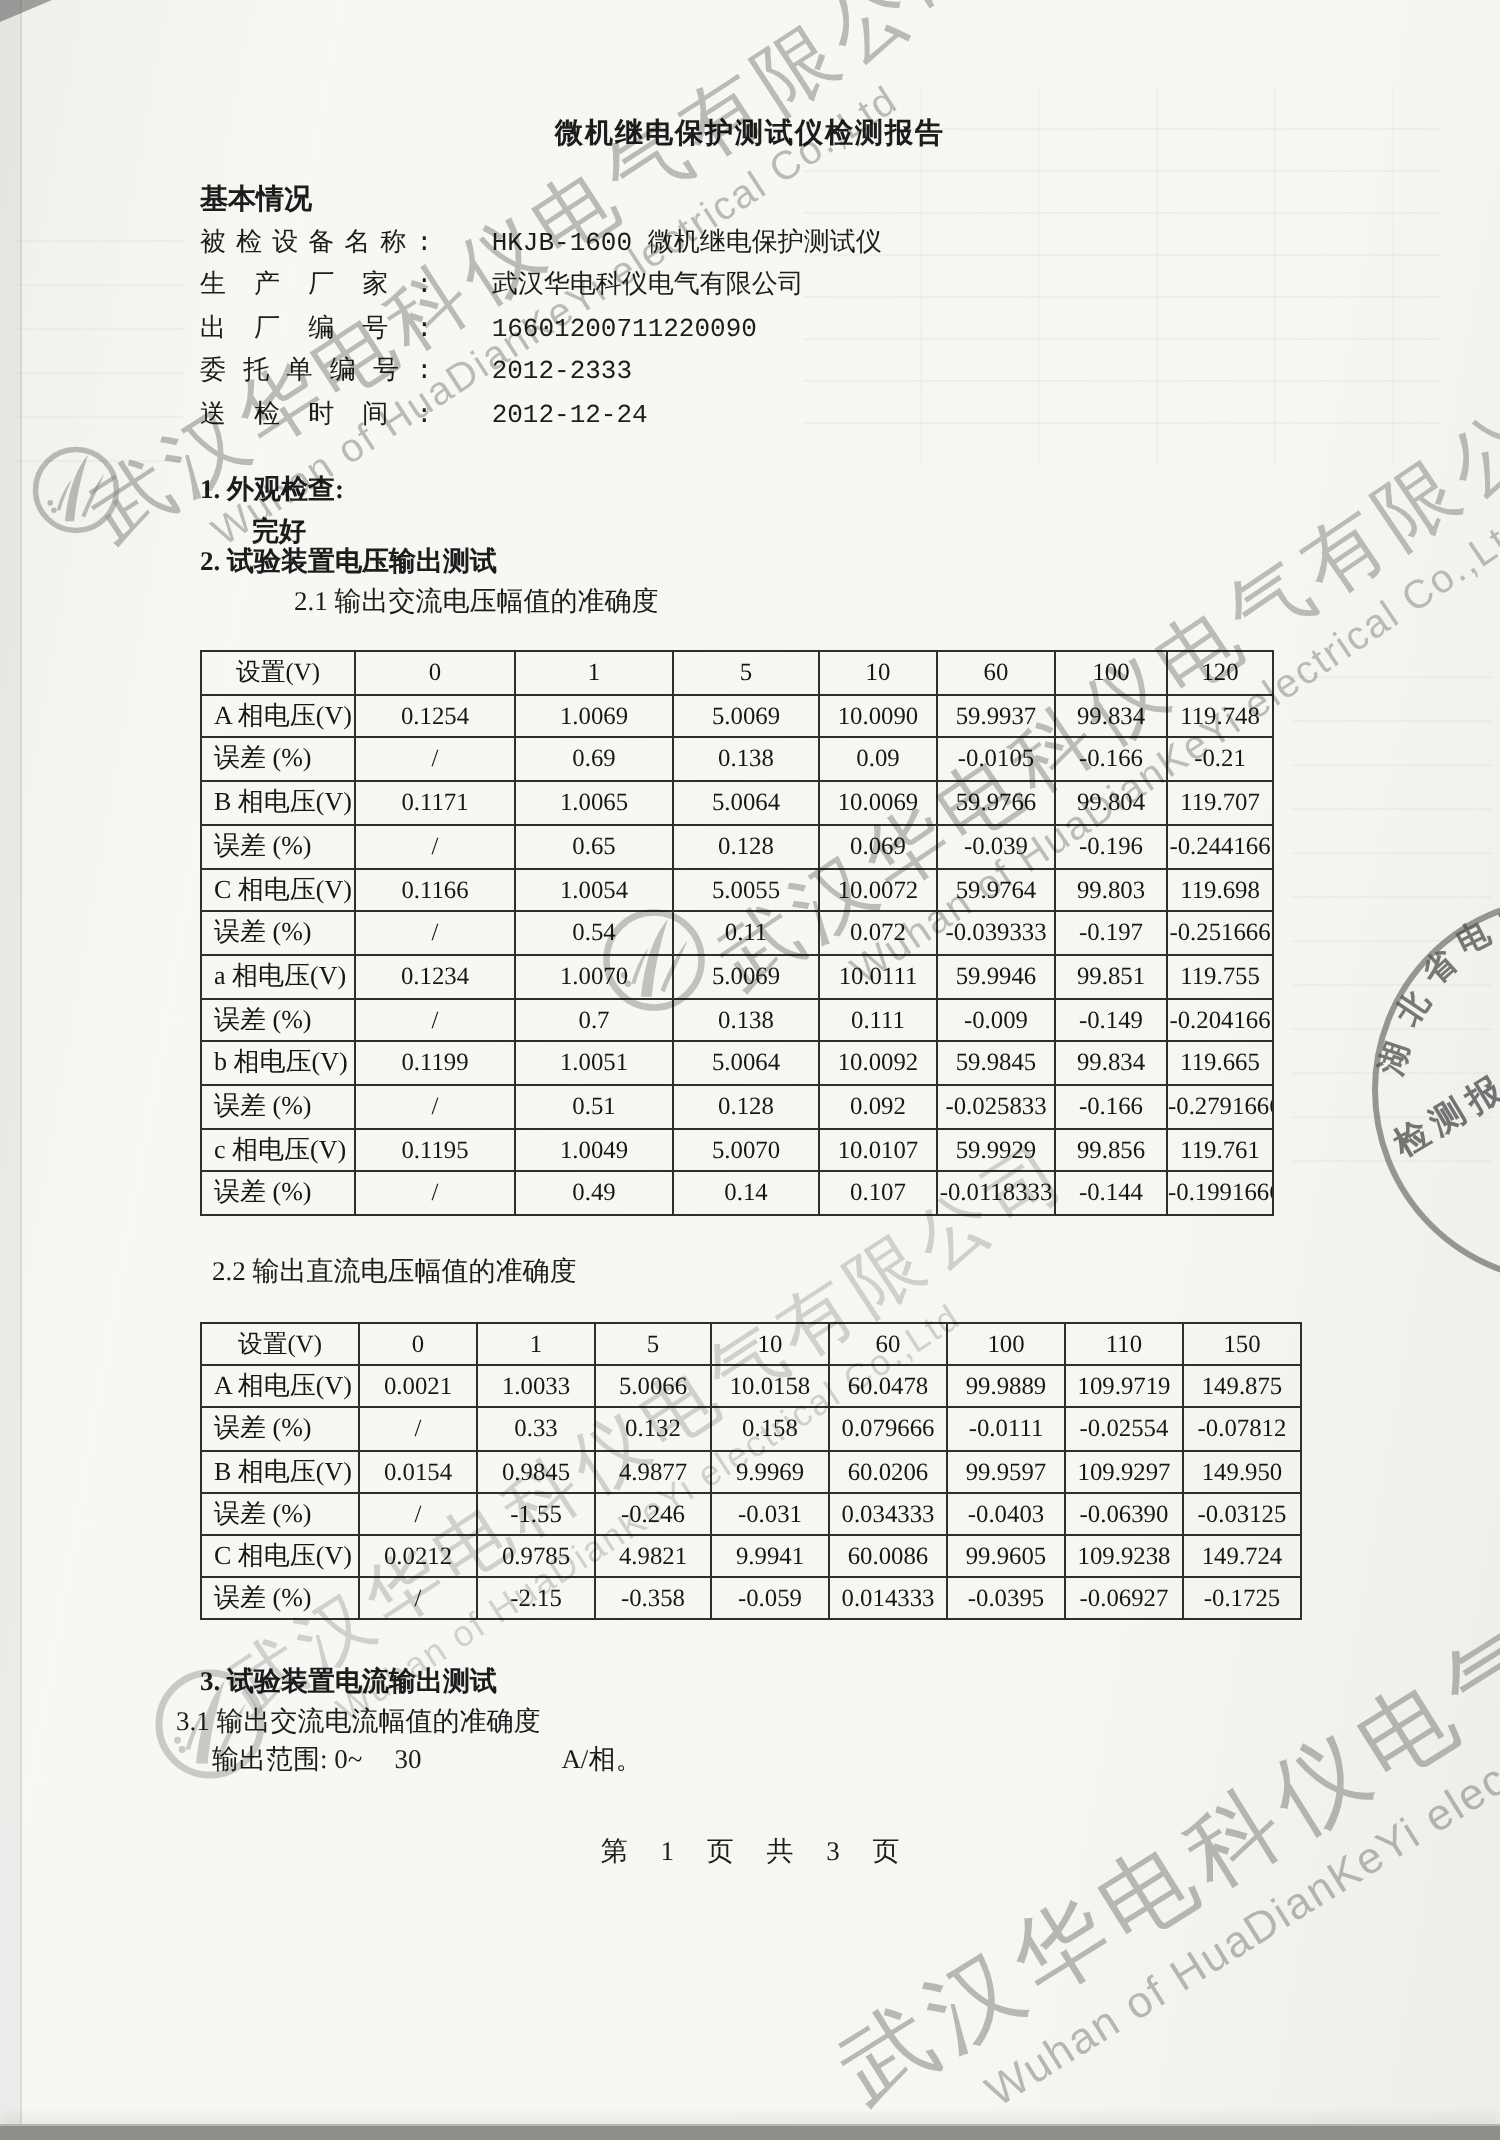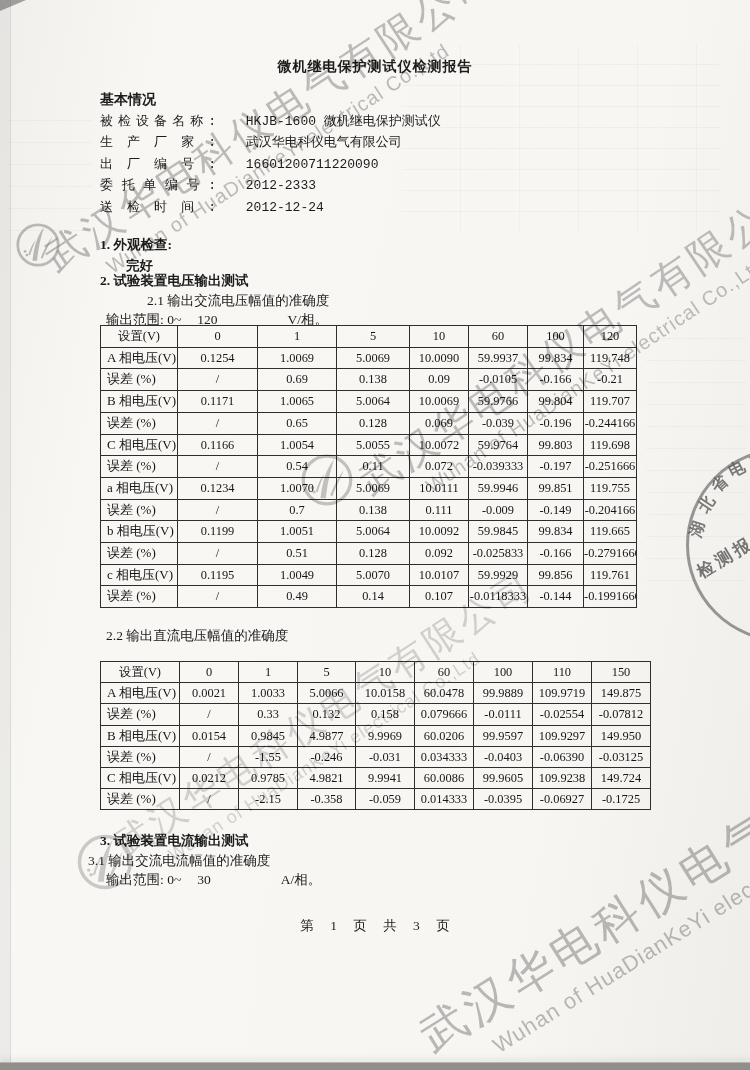--- a/index.html
+++ b/index.html
@@ -120,23 +120,20 @@
         <span class="info-label">送检时间:</span>
         <span class="info-value">2012-12-24</span>
       </div>
     </div>
 
     <div class="sec bold" style="left:100px;top:236px;">1. 外观检查:</div>
     <div class="sec bold" style="left:126px;top:257px;">完好</div>
 
     <div class="sec bold" style="left:100px;top:272px;">2. 试验装置电压输出测试</div>
     <div class="sec" style="left:100px;top:292px;margin-left:47px;">2.1 输出交流电压幅值的准确度</div>
-    <div class="sec" style="left:106px;top:311px;">
-      <span>输出范围: 0~</span><span class="range-val">120</span><span class="range-unit">V/相。</span>
-    </div>
 
     <table class="t-ac">
       <colgroup>
         <col style="width:77px">
           <col style="width:80px">
           <col style="width:79px">
           <col style="width:73px">
         <col style="width:59px">
           <col style="width:59px">
           <col style="width:56px">

